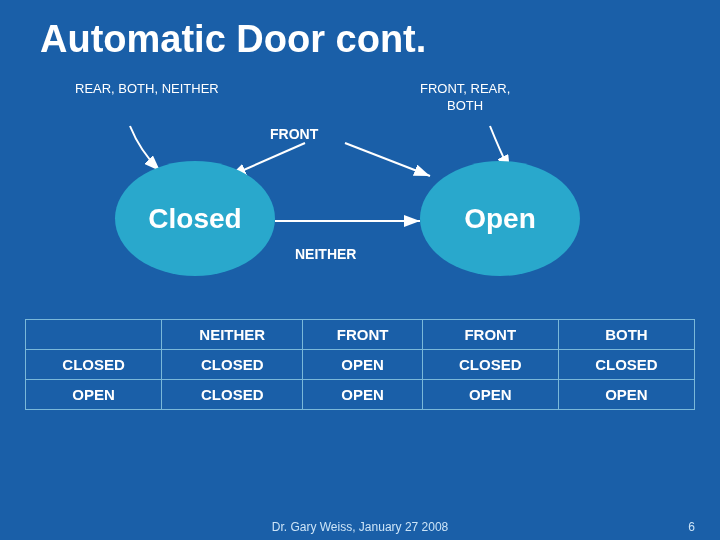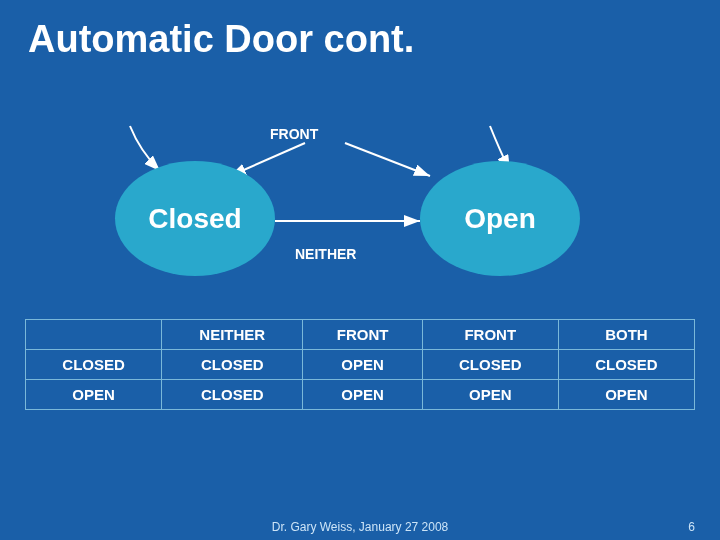--- a/index.html
+++ b/index.html
@@ -9,21 +9,21 @@
       background: #1a5fa8;
       font-family: Arial, sans-serif;
       overflow: hidden;
       position: relative;
     }
 
     .page-title {
       color: white;
       font-size: 38px;
       font-weight: bold;
-      padding: 18px 30px 10px 28px;
+      padding: 18px 30px 10px 40px;
     }
 
     .diagram-area {
       position: relative;
       width: 100%;
       height: 240px;
       margin-top: 0px;
     }
 
     
@@ -178,21 +178,28 @@
 
     <path d="M 490 55 Q 500 80 510 100" stroke="white" stroke-width="2" fill="none" marker-end="url(#arrowhead)"></path>
 
     <path d="M 305 72 L 230 105" stroke="white" stroke-width="2" fill="none" marker-end="url(#arrowhead)"></path>
 
     <path d="M 345 72 L 430 105" stroke="white" stroke-width="2" fill="none" marker-end="url(#arrowhead)"></path>
 
     <path d="M 275 150 L 420 150" stroke="white" stroke-width="2" fill="none" marker-end="url(#arrowhead)"></path>
   </svg>
 
-
+  <div class="label-rear">
+    <span>REAR, BOTH,
+NEITHER</span>
+  </div>
+
+  <div class="label-front-rear">
+    <span>FRONT, REAR,<br>BOTH</span>
+  </div>
 
   <div class="label-front">FRONT</div>
 
   <div class="circle-closed">Closed</div>
 
   <div class="circle-open">Open</div>
 
   <div class="label-neither">NEITHER</div>
 
 </div>

